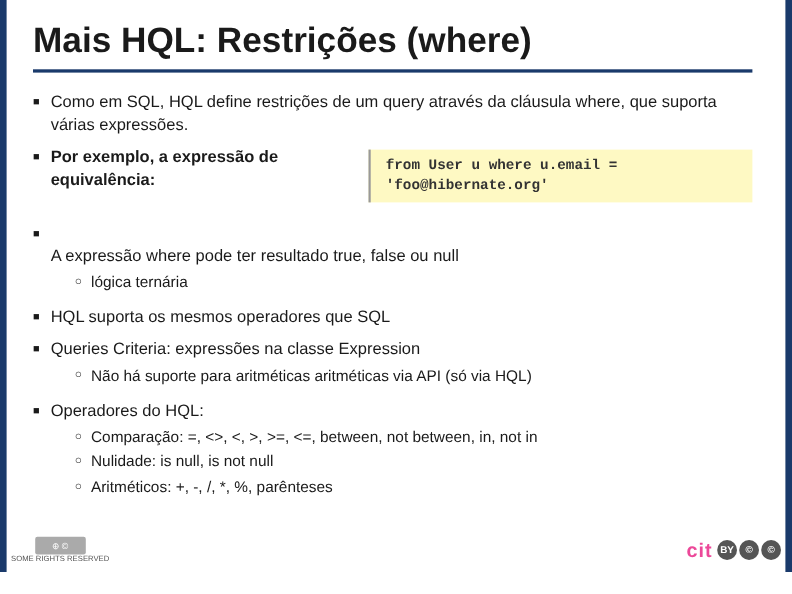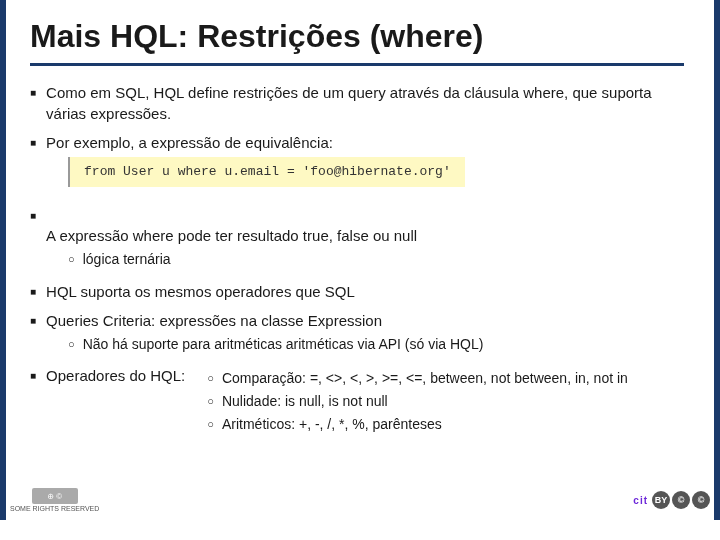--- a/index.html
+++ b/index.html
@@ -163,21 +163,21 @@
   <div class="content">
     <h1 class="title">Mais HQL: Restrições (where)</h1>
 
     <ul class="bullet-list">
 
       <li>
         <span>Como em SQL, HQL define restrições de um query através da cláusula where, que suporta várias expressões.</span>
       </li>
 
       <li>
-        <span style="display:flex; flex-direction:column;">
+        <span style="display:flex; flex-direction:row;font-weight:bold;">
           <span>Por exemplo, a expressão de equivalência:</span>
           <code class="code-block">from User u where u.email = 'foo@hibernate.org'</code>
         </span>
       </li>
 
       <li>
         <span style="display:flex; flex-direction:column;margin-top:20px;">
           <span>A expressão where pode ter resultado true, false ou null</span>
           <ul class="sub-list">
             <li>
@@ -196,21 +196,21 @@
           <span>Queries Criteria: expressões na classe Expression</span>
           <ul class="sub-list">
             <li>
               <span>Não há suporte para aritméticas aritméticas via API (só via HQL)</span>
             </li>
           </ul>
         </span>
       </li>
 
       <li>
-        <span style="display:flex; flex-direction:row;">
+        <span style="display:flex; flex-direction:column;">
           <span>Operadores do HQL:</span>
           <ul class="sub-list">
             <li>
               <span>Comparação: =, &lt;&gt;, &lt;, &gt;, &gt;=, &lt;=, between, not between, in, not in</span>
             </li>
             <li>
               <span>Nulidade: is null, is not null</span>
             </li>
             <li>
               <span>Aritméticos: +, -, /, *, %, parênteses</span>
@@ -225,21 +225,21 @@
     <div class="footer-left">
       <div style="display:flex;flex-direction:column;align-items:center;">
 
         <div style="width:46px;height:16px;background:#aaa;border-radius:2px;display:flex;align-items:center;justify-content:center;">
           <span style="font-size:8px;color:white;">⊕ ©</span>
         </div>
         <span style="font-size:7px;color:#555;margin-top:1px;">SOME RIGHTS RESERVED</span>
       </div>
     </div>
     <div class="footer-right">
-      <span style="font-size:10px;font-weight:bold;color:#6d28d9;letter-spacing:1px;">cit</span>
+      <span style="font-size:18px;font-weight:bold;color:#ec4899;letter-spacing:1px;">cit</span>
       <div class="footer-badges">
         <div class="badge badge-by" style="background:#555;">BY</div>
         <div class="badge badge-sa" style="background:#555;">©</div>
         <div class="badge badge-nc" style="background:#555;">©</div>
       </div>
     </div>
   </div>
 </div>
 
 </body></html>

